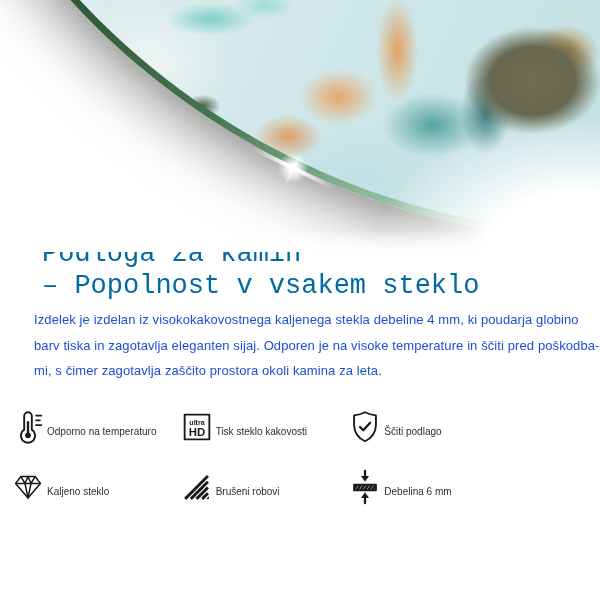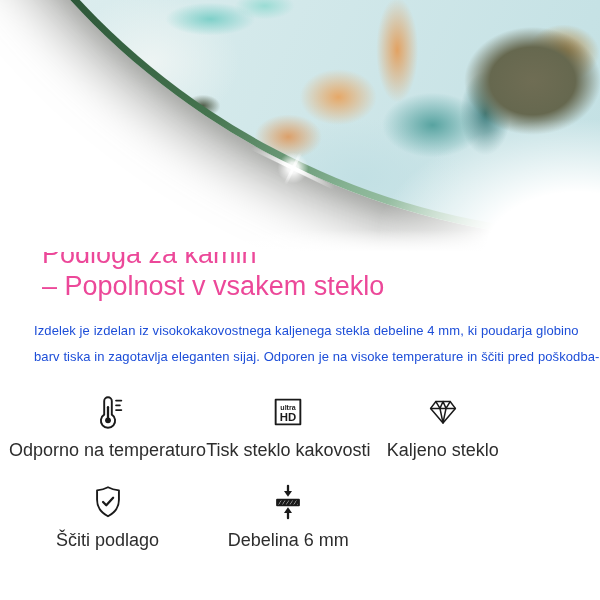--- a/index.html
+++ b/index.html
@@ -44,34 +44,34 @@
   .sparkle .core{position:absolute;left:-16px;top:-16px;width:32px;height:32px;
     background:radial-gradient(circle, rgba(255,255,255,1) 0%, rgba(255,255,255,0.85) 25%, rgba(255,255,255,0) 68%);}
   .sparkle .ray1{position:absolute;left:-46px;top:-2px;width:92px;height:4px;border-radius:2px;
     transform:rotate(26deg);filter:blur(0.7px);
     background:linear-gradient(90deg, rgba(255,255,255,0) 0%, rgba(255,255,255,0.95) 42%, #fff 50%, rgba(255,255,255,0.95) 58%, rgba(255,255,255,0) 100%);}
   .sparkle .ray2{position:absolute;left:-18px;top:-1.5px;width:36px;height:3px;border-radius:2px;
     transform:rotate(-64deg);filter:blur(0.7px);
     background:linear-gradient(90deg, rgba(255,255,255,0) 0%, #fff 50%, rgba(255,255,255,0) 100%);}
   
   .page-title{
-    font-family:Liberation Sans, sans-serif;font-weight:400;
-    font-size:27px;line-height:32px;color:#ec4899;
-    margin:-14px 0 16px 42px;
+    font-family:Liberation Mono, monospace;font-weight:400;
+    font-size:27px;line-height:32px;color:#0369a1;
+    margin:-14px 0 5px 42px;
   }
   .description{margin:5px 5px 0 34px;font-size:13px;line-height:25.7px;color:#1d4ed8;letter-spacing:0.1px;}
   .description div{white-space:nowrap;}
   
   .features{
     display:grid;grid-template-columns:repeat(3,1fr);
     width:506px;margin:24px 0 0 9px;row-gap:22px;
   }
-  .feature{display:flex;flex-direction:column;align-items:center;}
+  .feature{display:flex;flex-direction:row;align-items:center;}
   .feature .icon{width:38px;height:38px;}
-  .feature .label{margin-top:9px;font-size:18px;color:#2d2d2d;white-space:nowrap;}
+  .feature .label{margin-top:9px;font-size:10px;color:#2d2d2d;white-space:nowrap;}
   svg .stroke{fill:none;stroke:#1a1a1a;stroke-width:2;stroke-linecap:round;stroke-linejoin:round;}
   svg .thin{stroke-width:1.6;}
   svg .thick{stroke-width:2.4;}
   svg .stripe{fill:none;stroke:#1a1a1a;stroke-width:3;stroke-linecap:butt;}
   svg .filled{fill:#1a1a1a;stroke:none;}
   svg text{font-family:"Liberation Sans",sans-serif;font-weight:bold;fill:#1a1a1a;}
 </style>
 </head>
 <body>
 
@@ -89,20 +89,21 @@
 </div>
 
 <h1 class="page-title">
   <div>Podloga za kamin</div>
   <div>– Popolnost v vsakem steklo</div>
 </h1>
 
 <div class="description">
   <div>Izdelek je izdelan iz visokokakovostnega kaljenega stekla debeline 4 mm, ki poudarja globino</div>
   <div>barv tiska in zagotavlja eleganten sijaj. Odporen je na visoke temperature in ščiti pred poškodba-</div>
+  <div>mi, s čimer zagotavlja zaščito prostora okoli kamina za leta.</div>
 </div>
 
 <div class="features">
 
   <div class="feature">
     <svg class="icon" viewBox="0 0 40 40">
       <path class="stroke" d="M16,22.8 V8.5 a4,4 0 0 1 8,0 V22.8 a7.5,7.5 0 1 1 -8,0 Z"></path>
       <line class="stroke thick" x1="20" y1="15" x2="20" y2="26"></line>
       <circle class="filled" cx="20" cy="28.8" r="3.1"></circle>
       <line class="stroke" x1="28.5" y1="8" x2="34" y2="8"></line>
@@ -116,36 +117,46 @@
     <svg class="icon" viewBox="0 0 40 40">
       <rect class="stroke" x="7" y="7" width="26" height="26"></rect>
       <text x="20" y="17.5" font-size="7.5" text-anchor="middle">ultra</text>
       <text x="20" y="29.5" font-size="12" text-anchor="middle">HD</text>
     </svg>
     <div class="label">Tisk steklo kakovosti</div>
   </div>
 
   <div class="feature">
     <svg class="icon" viewBox="0 0 40 40">
+      <path class="stroke" d="M20,4.5 C23.5,6.3 27.5,7.3 31.5,7.8 V17.5 C31.5,26 27.2,31.3 20,35 C12.8,31.3 8.5,26 8.5,17.5 V7.8 C12.5,7.3 16.5,6.3 20,4.5 Z"></path>
+      <polyline class="stroke thick" points="14.8,20 18.2,23.4 25.4,15.6"></polyline>
+    </svg>
+    <div class="label">Ščiti podlago</div>
+  </div>
+
+  <div class="feature">
+    <svg class="icon" viewBox="0 0 40 40">
       <path class="stroke thin" d="M12.5,9 H27.5 L33,16.2 L20,31.5 L7,16.2 Z"></path>
       <path class="stroke thin" d="M7,16.2 H33"></path>
       <path class="stroke thin" d="M12.5,9 L16.8,16.2 L20,9 L23.2,16.2 L27.5,9"></path>
       <path class="stroke thin" d="M16.8,16.2 L20,31.5 L23.2,16.2"></path>
     </svg>
     <div class="label">Kaljeno steklo</div>
   </div>
 
   <div class="feature">
     <svg class="icon" viewBox="0 0 40 40">
-      <path class="stroke" d="M20,4.5 C23.5,6.3 27.5,7.3 31.5,7.8 V17.5 C31.5,26 27.2,31.3 20,35 C12.8,31.3 8.5,26 8.5,17.5 V7.8 C12.5,7.3 16.5,6.3 20,4.5 Z"></path>
-      <polyline class="stroke thick" points="14.8,20 18.2,23.4 25.4,15.6"></polyline>
+      <line class="stripe" x1="7.5" y1="32.5" x2="31.5" y2="8.5"></line>
+      <line class="stripe" x1="13.5" y1="32.5" x2="31.5" y2="14.5"></line>
+      <line class="stripe" x1="19.5" y1="32.5" x2="31.5" y2="20.5"></line>
+      <line class="stripe" x1="25.5" y1="32.5" x2="31.5" y2="26.5"></line>
+      <polygon class="filled" points="29.8,32.5 32.5,32.5 32.5,29.8"></polygon>
     </svg>
-    <div class="label">Ščiti podlago</div>
+    <div class="label">Brušeni robovi</div>
   </div>
-
 
   <div class="feature">
     <svg class="icon" viewBox="0 0 40 40">
       <defs>
           <clipPath id="barclip">
             <rect x="8.5" y="17.5" width="23" height="6"></rect>
           </clipPath>
         </defs>
       <g clip-path="url(#barclip)">
         <line class="stripe" x1="6" y1="26" x2="13" y2="15" stroke-width="2"></line>

